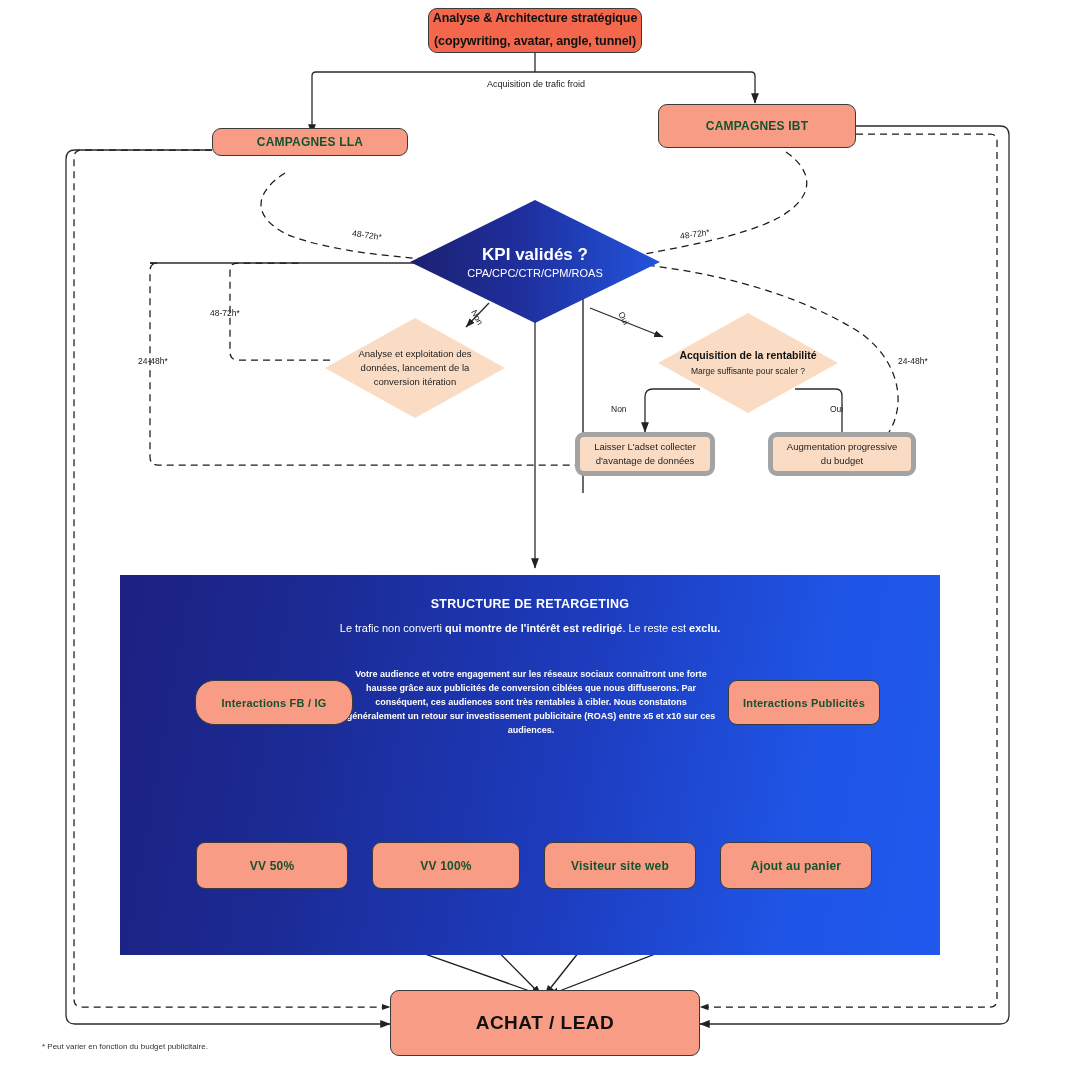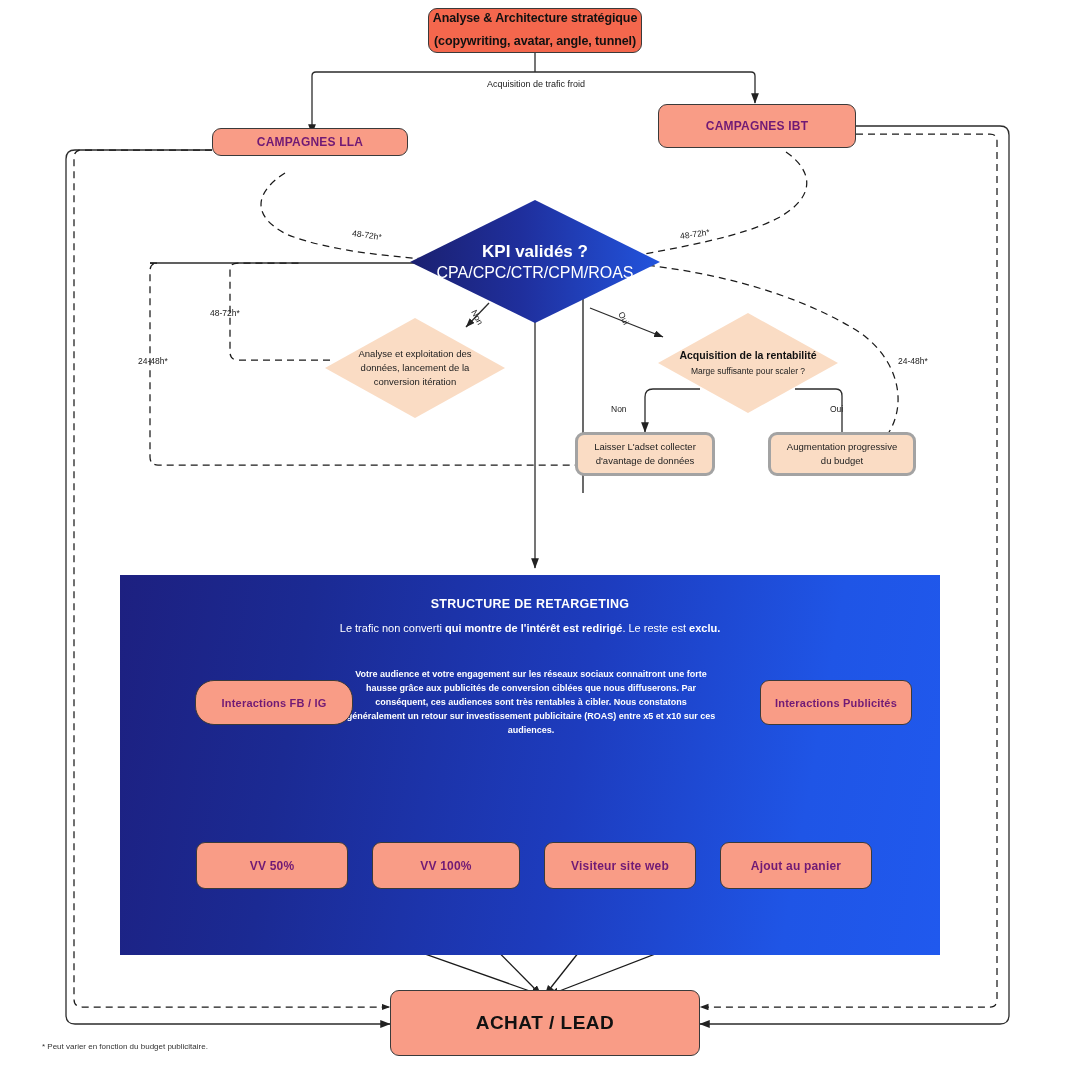--- a/index.html
+++ b/index.html
@@ -3,23 +3,23 @@
 <meta charset="utf-8">
 <style>
   html,body{margin:0;padding:0;background:#ffffff;}
   body{font-family:"Liberation Sans","DejaVu Sans",sans-serif;}
   #canvas{position:relative;width:1071px;height:1080px;background:#ffffff;overflow:hidden;}
   svg.layer{position:absolute;left:0;top:0;width:1071px;height:1080px;pointer-events:none;}
   .node{position:absolute;box-sizing:border-box;display:flex;flex-direction:column;
         align-items:center;justify-content:center;text-align:center;}
   .rbox{border-radius:9px;border:1px solid #3a3a3a;}
   .salmon{background:#f99c86;gap:7px;}
-  .peach{background:#fadcc4;border:3px solid #a3a3a3;}
+  .peach{background:#fadcc4;border:5px solid #a3a3a3;}
   .t-title{font-weight:bold;font-size:12.5px;color:#111;line-height:1.25;letter-spacing:-0.1px;}
-  .t-camp{font-weight:bold;font-size:12px;color:#701a75;letter-spacing:0.2px;}
+  .t-camp{font-weight:bold;font-size:12px;color:#14532d;letter-spacing:0.2px;}
   .t-small{font-size:9.5px;color:#222;line-height:1.5;}
   .diamond{position:absolute;}
   .diamond .dlabel{position:absolute;left:0;top:0;width:100%;height:100%;
         display:flex;flex-direction:column;align-items:center;justify-content:center;text-align:center;}
   .edge-label{position:absolute;font-size:8.5px;color:#1a1a1a;white-space:nowrap;}
   .edge-label.rot{transform:rotate(62deg);transform-origin:left top;}
   .edge-label.rotn{transform:rotate(62deg);transform-origin:left top;}
   #retarget{position:absolute;left:120px;top:575px;width:820px;height:380px;
         background:linear-gradient(100deg,#1d2080 0%,#1b2a93 22%,#1d3cbe 55%,#1f55e6 82%,#2059ee 100%);}
   .rt-title{position:absolute;left:0;width:100%;text-align:center;color:#fff;
@@ -155,21 +155,21 @@
     <div class="t-camp">CAMPAGNES LLA</div>
   </div>
 
   <div class="node rbox salmon" style="left:658px;top:104px;width:198px;height:44px;">
     <div class="t-camp">CAMPAGNES IBT</div>
   </div>
 
   <div class="diamond" style="left:410px;top:200px;width:250px;height:123px;">
     <div class="dlabel">
       <div style="color:#fff;font-weight:bold;font-size:17px;margin-bottom:2px;">KPI validés ?</div>
-      <div style="color:#fff;font-size:16px;">CPA/CPC/CTR/CPM/ROAS</div>
+      <div style="color:#fff;font-size:11px;">CPA/CPC/CTR/CPM/ROAS</div>
     </div>
   </div>
 
   <div class="diamond" style="left:325px;top:318px;width:180px;height:100px;">
     <div class="dlabel" style="padding:0 14px;box-sizing:border-box;">
       <div class="t-small">Analyse et  exploitation des</div>
       <div class="t-small">données, lancement de la</div>
       <div class="t-small">conversion itération</div>
     </div>
   </div>
@@ -207,21 +207,21 @@
     <div class="rt-sub" style="top:44px;">
       <span>Le trafic non converti </span><span class="white-b">qui montre de l'intérêt est redirigé</span><span>. Le reste est </span><span class="white-b">exclu.</span>
     </div>
 
     <div class="rt-para" style="left:226px;top:93px;width:370px;">Votre audience et votre engagement sur les réseaux sociaux connaitront une forte hausse grâce aux publicités de conversion ciblées que nous diffuserons. Par conséquent, ces audiences sont très rentables à cibler. Nous constatons généralement un retour sur investissement publicitaire (ROAS) entre x5 et x10 sur ces audiences.</div>
 
     <div class="node rbox salmon" style="left:75px;top:105px;width:158px;height:45px;border-radius:19px;">
       <div class="t-camp" style="font-size:11px;">Interactions FB / IG</div>
     </div>
 
-    <div class="node rbox salmon" style="left:640px;top:105px;width:152px;height:45px;justify-content:center;">
+    <div class="node rbox salmon" style="left:608px;top:105px;width:152px;height:45px;justify-content:center;">
       <div class="t-camp" style="font-size:11px;">Interactions Publicités</div>
     </div>
 
     <div class="node rbox salmon" style="left:76px;top:267px;width:152px;height:47px;">
       <div class="t-camp">VV 50%</div>
     </div>
     <div class="node rbox salmon" style="left:252px;top:267px;width:148px;height:47px;">
       <div class="t-camp">VV 100%</div>
     </div>
     <div class="node rbox salmon" style="left:600px;top:267px;width:152px;height:47px;">

